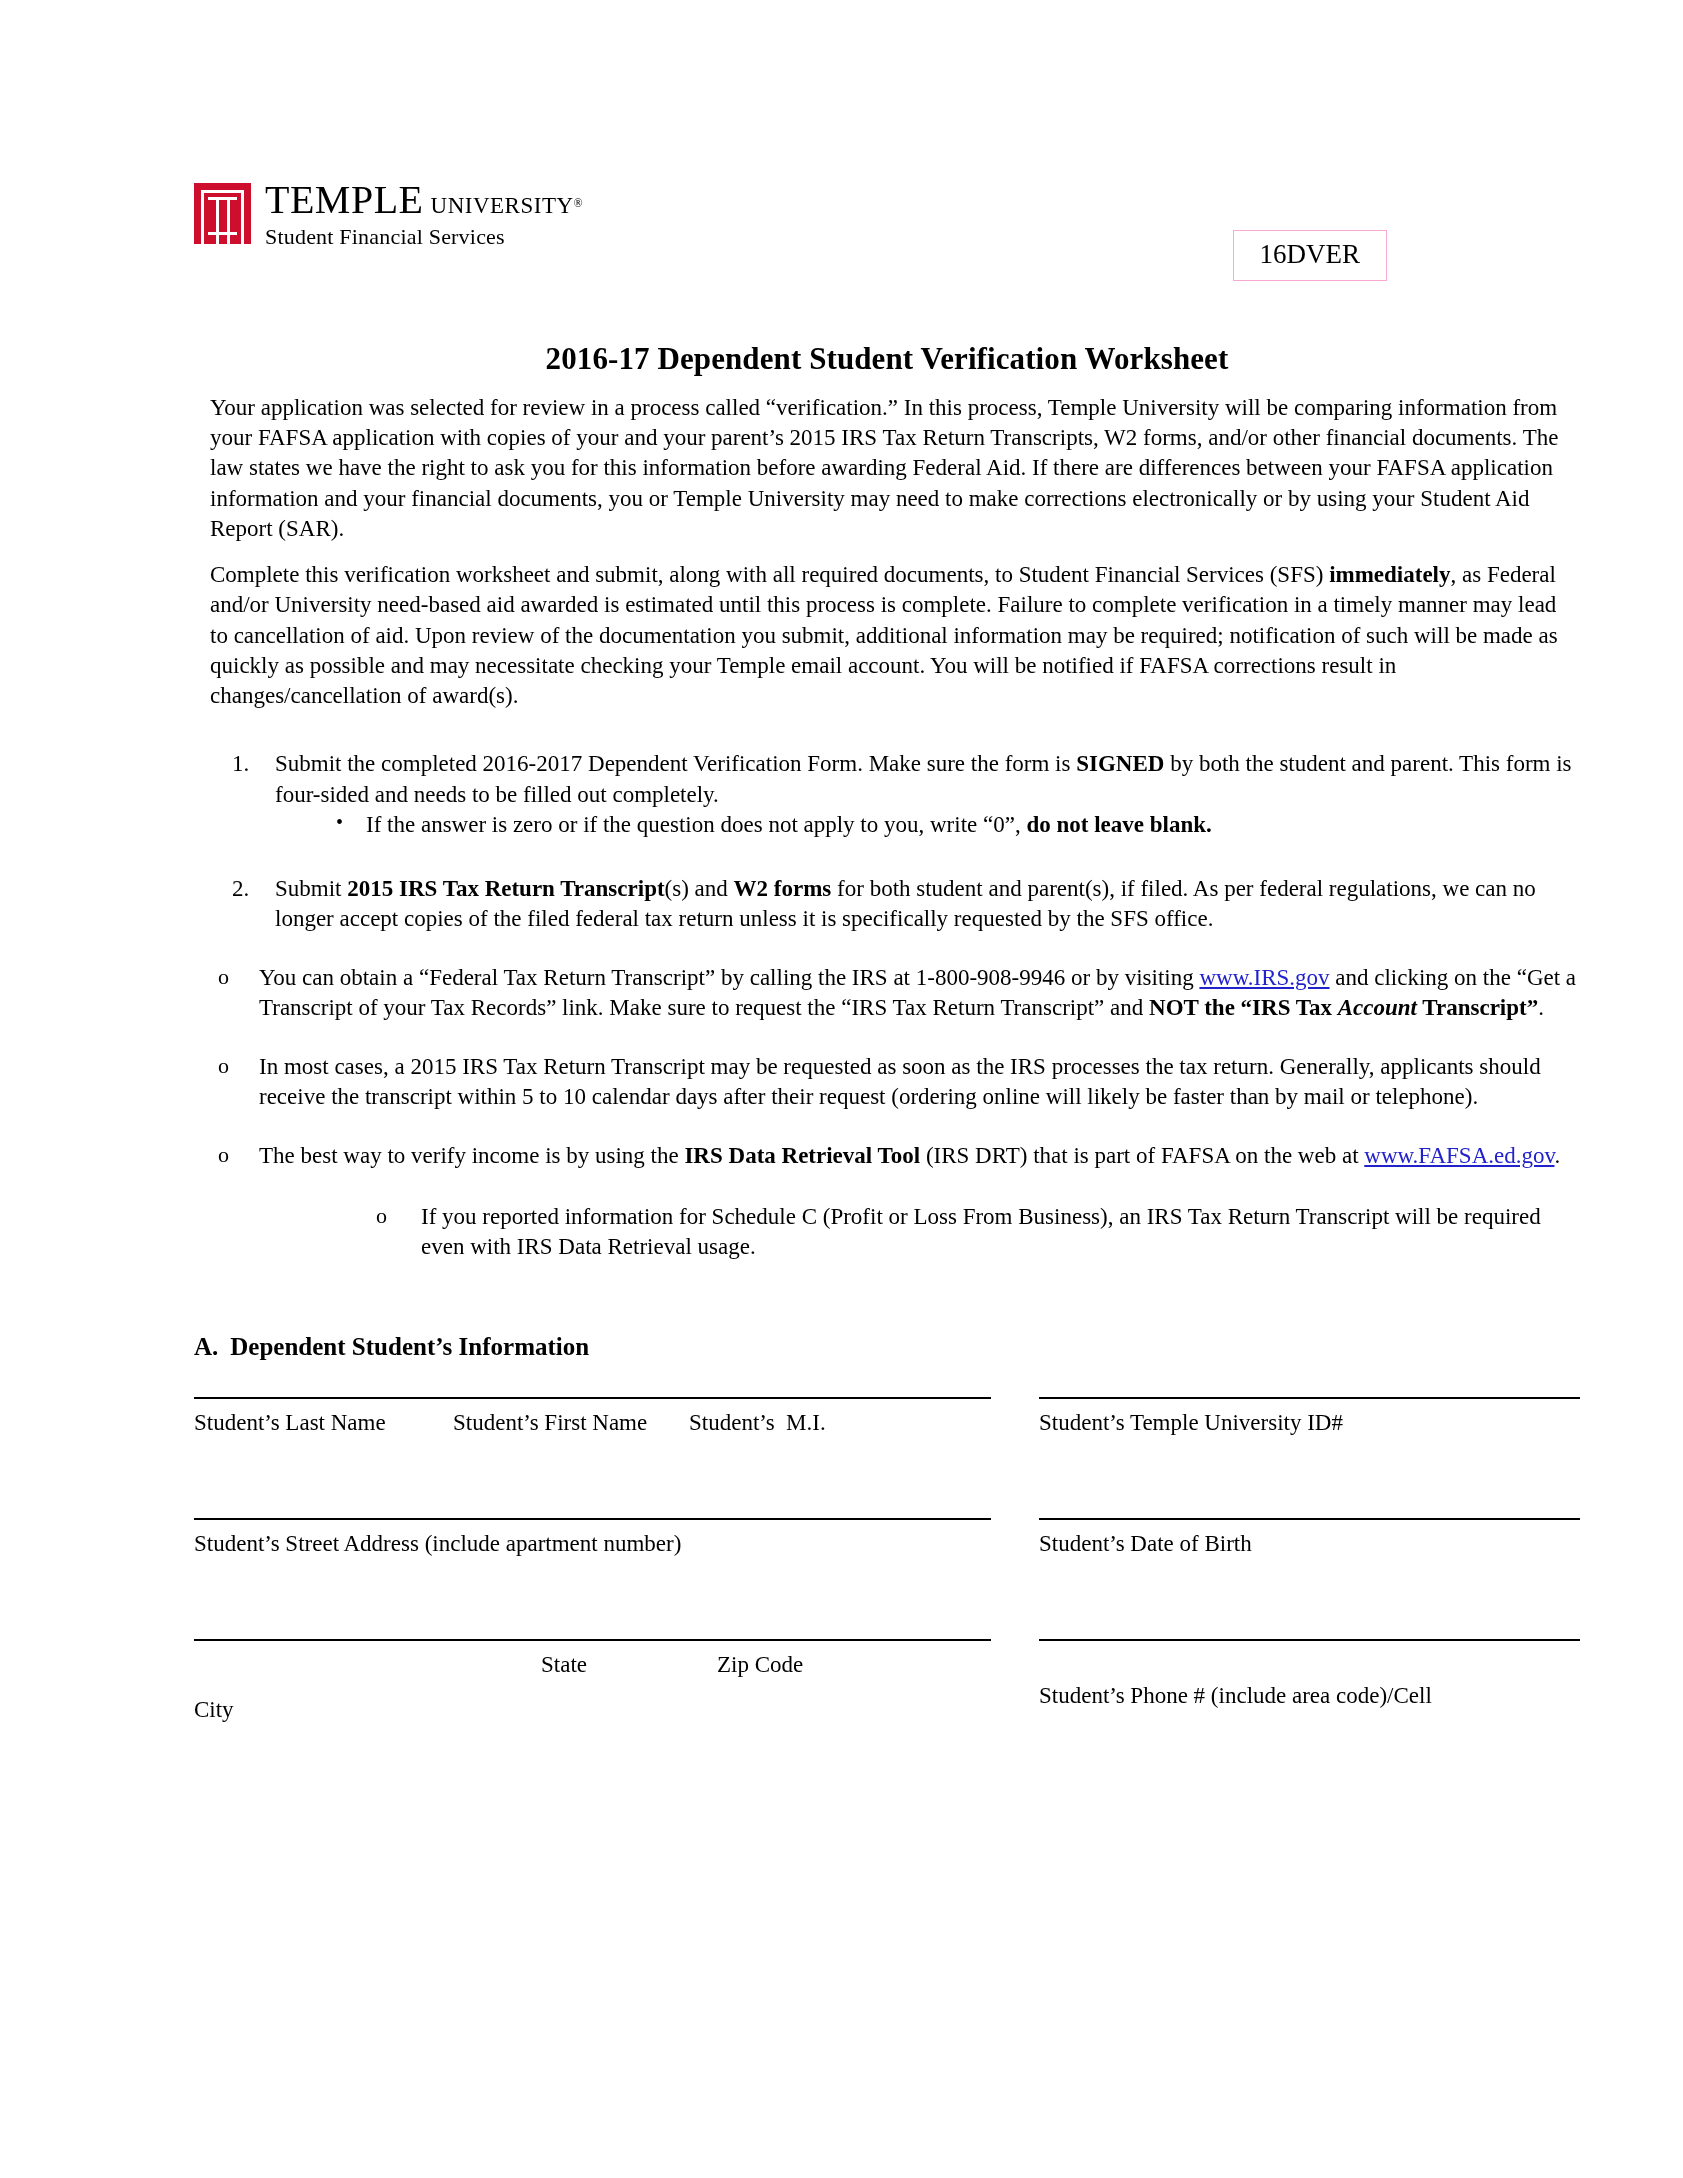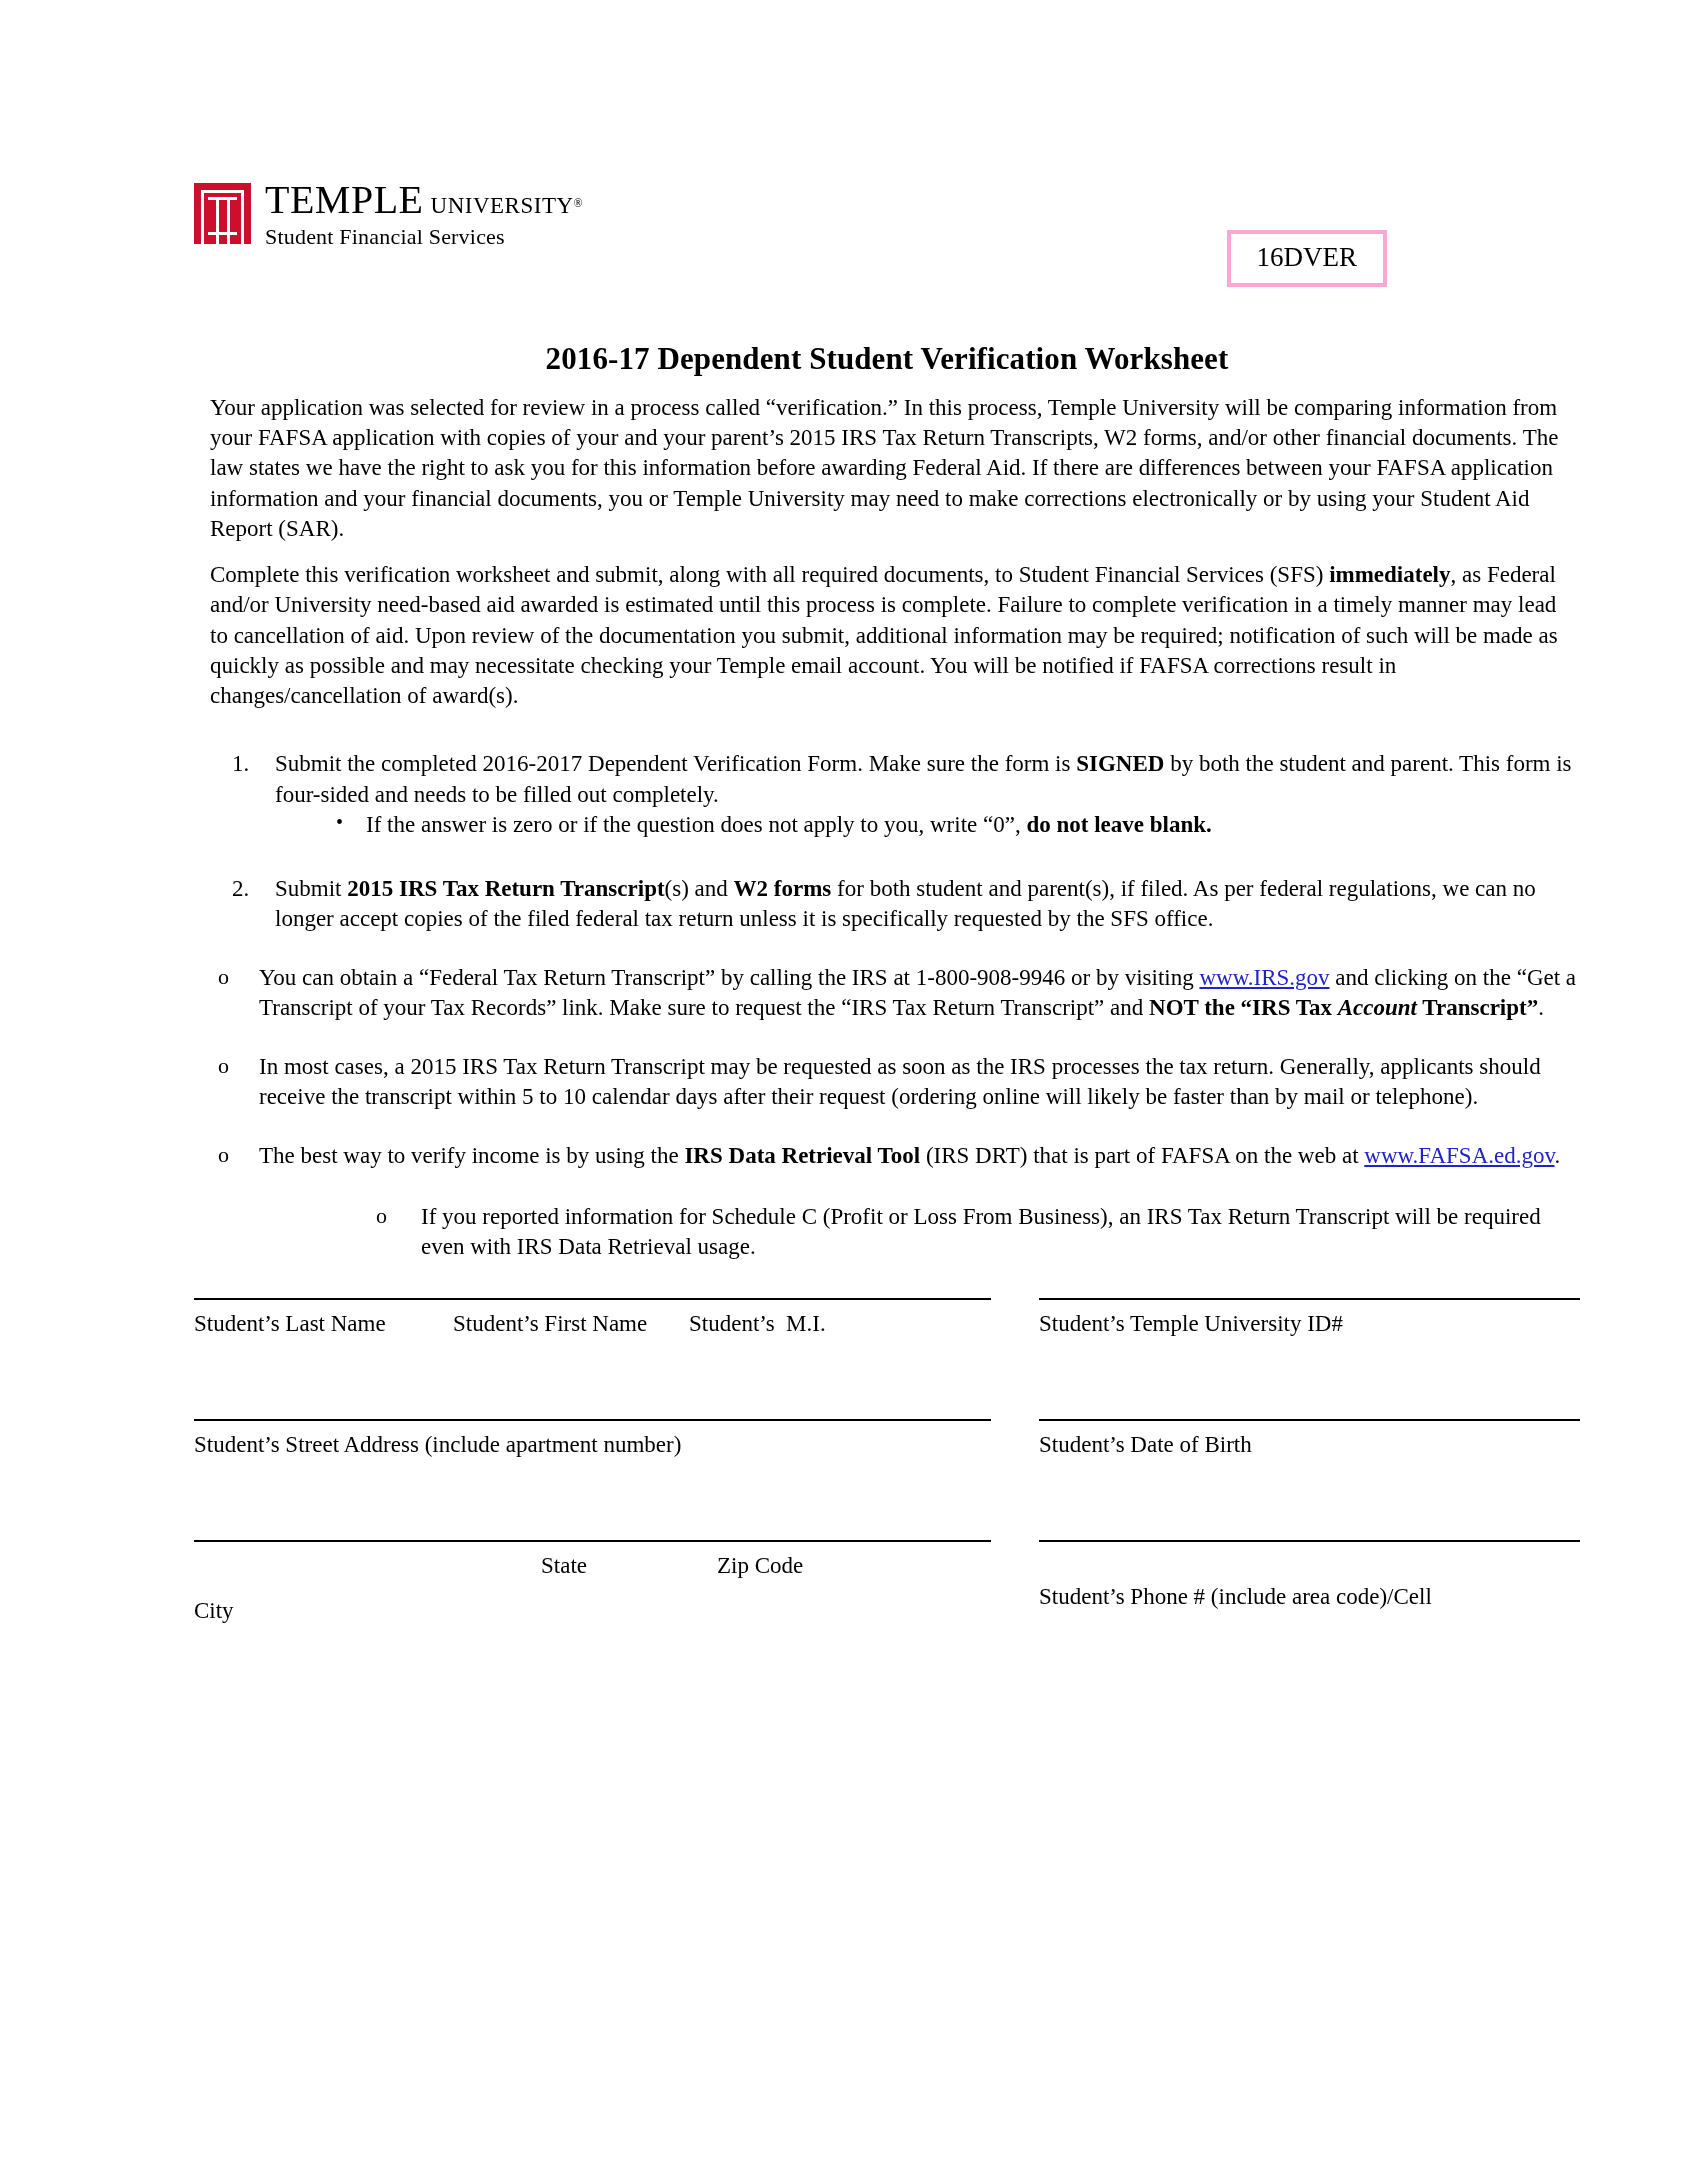--- a/index.html
+++ b/index.html
@@ -109,21 +109,21 @@
   }
   .logo-line2 {
     font-size: 22px;
     margin-top: 6px;
     letter-spacing: 0.2px;
   }
   .form-code {
     position: absolute;
     right: 193px;
     top: 50px;
-    border: 4px solid #f9a8d4;
+    border: 1px solid #f9a8d4;
     padding: 10px 26px 12px 26px;
     font-size: 27px;
     line-height: 1;
   }
 
   
   .doc-title {
     text-align: center;
     font-size: 31px;
     font-weight: bold;
@@ -317,20 +317,23 @@
 
         <ul class="circle-list-nested">
           <li>
             <span class="marker">o</span>
             <span>If you reported information for Schedule C (Profit or Loss From Business), an IRS Tax Return Transcript will be required even with IRS Data Retrieval usage.</span>
           </li>
         </ul>
       </li>
     </ul>
 
+    <div class="section-head">
+      <span class="letter">A.</span><span>Dependent Student’s Information</span>
+    </div>
 
     <div class="field-block">
 
       <div class="field-row">
         <div class="rule left"></div>
         <div class="rule right"></div>
         <div class="flabel" style="left:0px;">Student’s Last Name</div>
         <div class="flabel" style="left:259px;">Student’s First Name</div>
         <div class="flabel" style="left:495px;">Student’s  M.I.</div>
         <div class="flabel" style="left:845px;">Student’s Temple University ID#</div>

